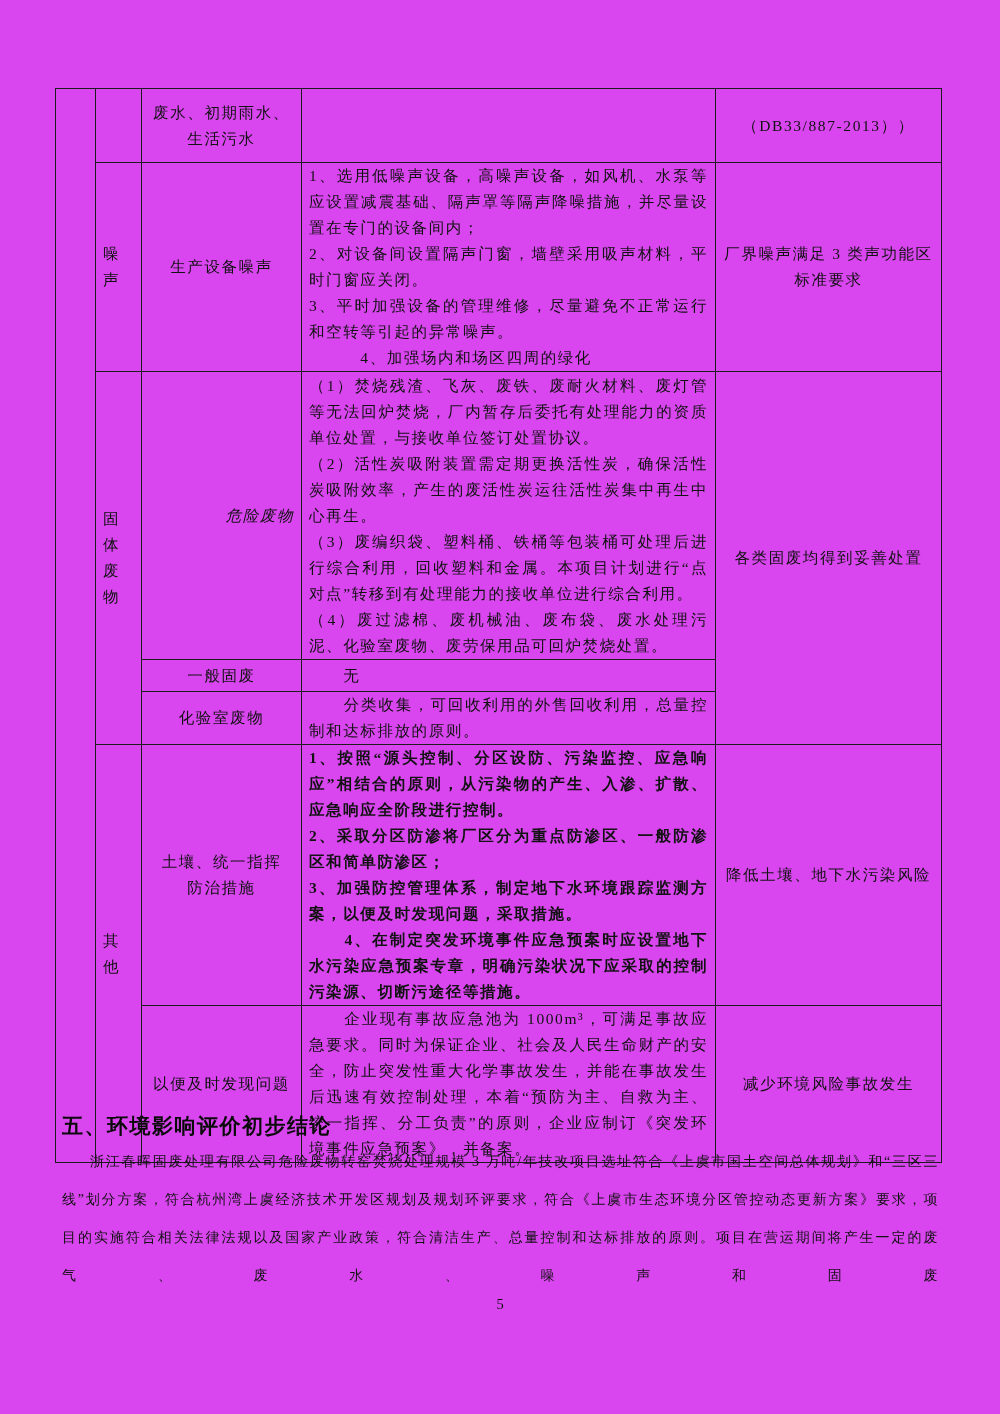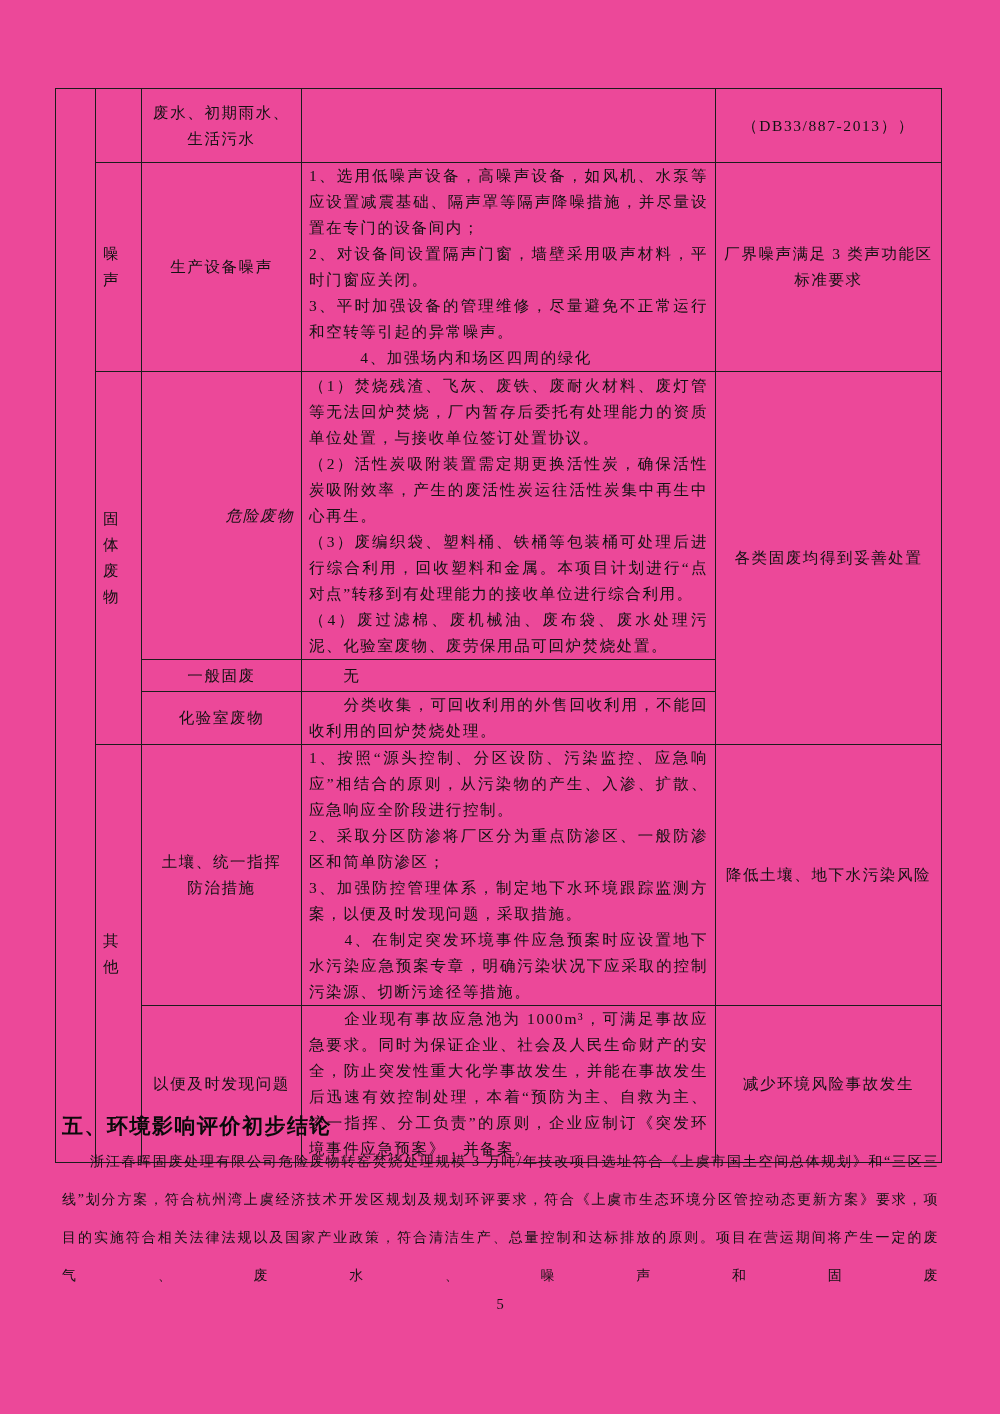--- a/index.html
+++ b/index.html
@@ -1,20 +1,20 @@
 <!DOCTYPE html>
 <html lang="zh"><head>
 <meta charset="utf-8">
 <style>
   html,body{margin:0;padding:0;background:#888;}
   .page{
     position:relative;
     width:1000px;height:1414px;
     margin:0 auto;
-    background:#ec4899;
+    background:#d946ef;
     font-family:"Liberation Serif","DejaVu Serif",serif;
     color:#121212;
     overflow:hidden;
   }
   
   table.env{
     position:absolute;left:55px;top:88px;
     width:886px;
     border-collapse:collapse;
     table-layout:fixed;
@@ -47,21 +47,21 @@
     text-align:left;
     padding:0 14px;
     word-break:break-all;
     line-height:26px;
   }
   td.item{text-align:center;}
   td.item.left{text-align:right;padding-left:9px;font-style:italic;}
   td.measures{text-align:justify;margin-top:28px;}
   td.result{text-align:center;font-family:Liberation Serif, serif;}
   td.vtop{vertical-align:top;padding-top:3px;}
-  td.lh24{line-height:23.8px;}
+  td.lh24{line-height:23.8px;font-weight:bold;}
   td.lh23{line-height:23px;}
   td.lh22{line-height:22px;}
 
   
   .section-heading{
     position:absolute;left:62px;top:1112px;
     font-size:21px;font-weight:bold;
     letter-spacing:1.5px;
     color:#0a0a0a;
     text-align:right;
@@ -129,21 +129,21 @@
         <td rowspan="3" class="result">各类固废均得到妥善处置</td>
       </tr>
 
       <tr class="rD">
         <td class="item">一般固废</td>
         <td class="measures">　　无</td>
       </tr>
 
       <tr class="rE">
         <td class="item">化验室废物</td>
-        <td class="measures lh23">　　分类收集，可回收利用的外售回收利用，不能回收利用的回炉焚烧处理。</td>
+        <td class="measures lh23">　　分类收集，可回收利用的外售回收利用，总量控制和达标排放的原则。</td>
       </tr>
 
       <tr class="rF">
         <td rowspan="2" class="cat">其他</td>
         <td class="item">土壤、统一指挥
 防治措施</td>
         <td class="measures lh24">1、按照“源头控制、分区设防、污染监控、应急响应”相结合的原则，从污染物的产生、入渗、扩散、应急响应全阶段进行控制。
 2、采取分区防渗将厂区分为重点防渗区、一般防渗区和简单防渗区；
 3、加强防控管理体系，制定地下水环境跟踪监测方案，以便及时发现问题，采取措施。
 　　4、在制定突发环境事件应急预案时应设置地下水污染应急预案专章，明确污染状况下应采取的控制污染源、切断污途径等措施。</td>

